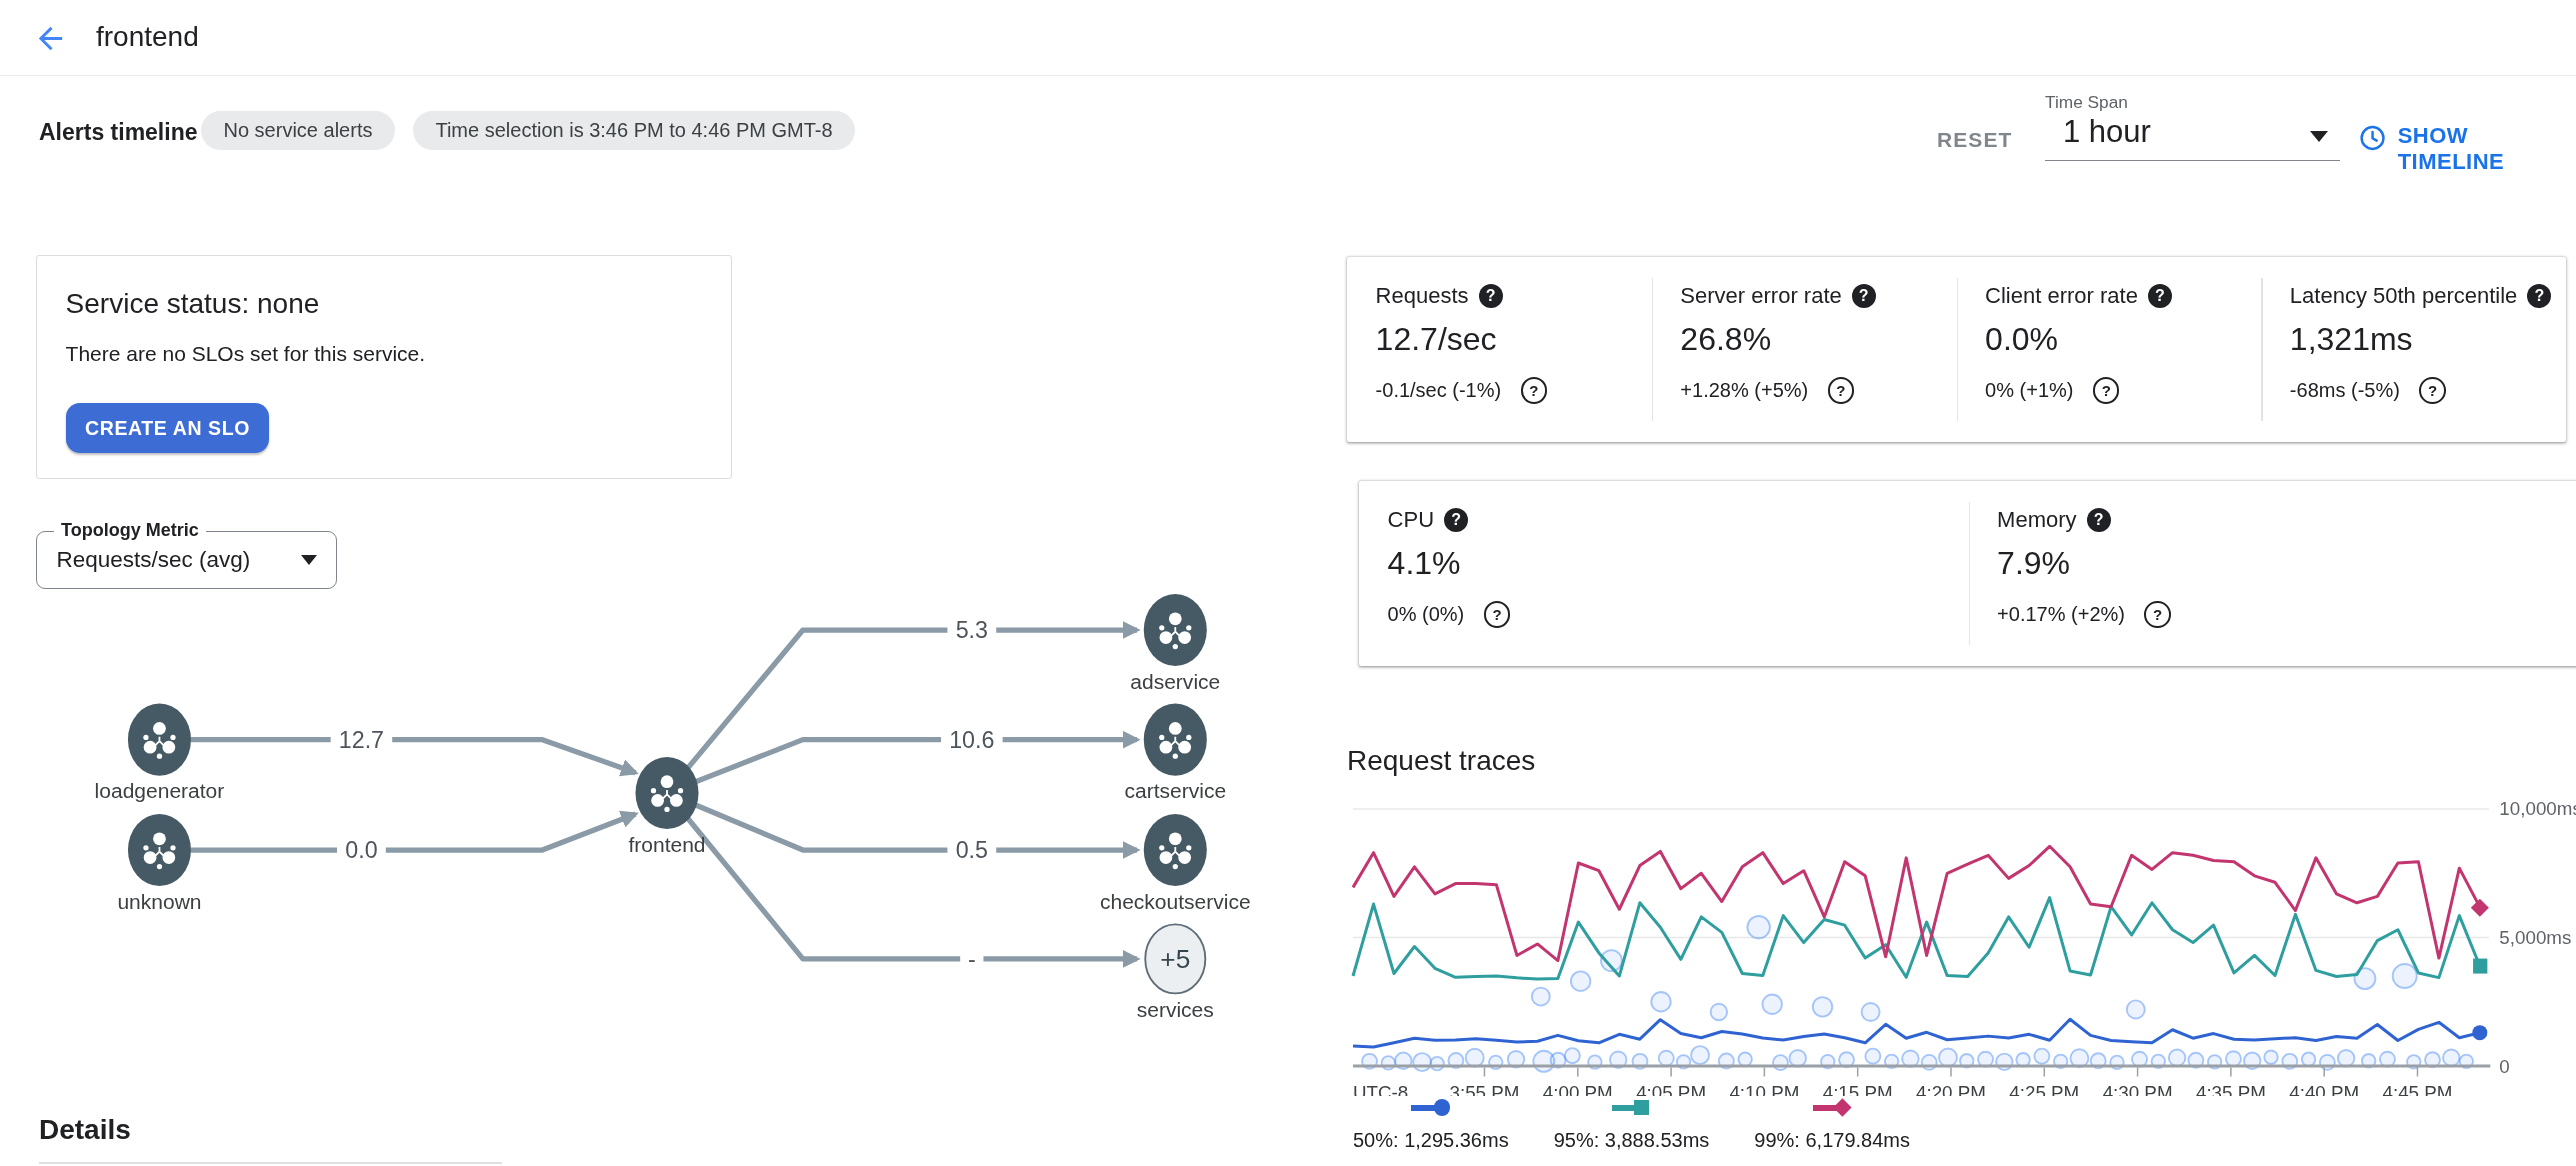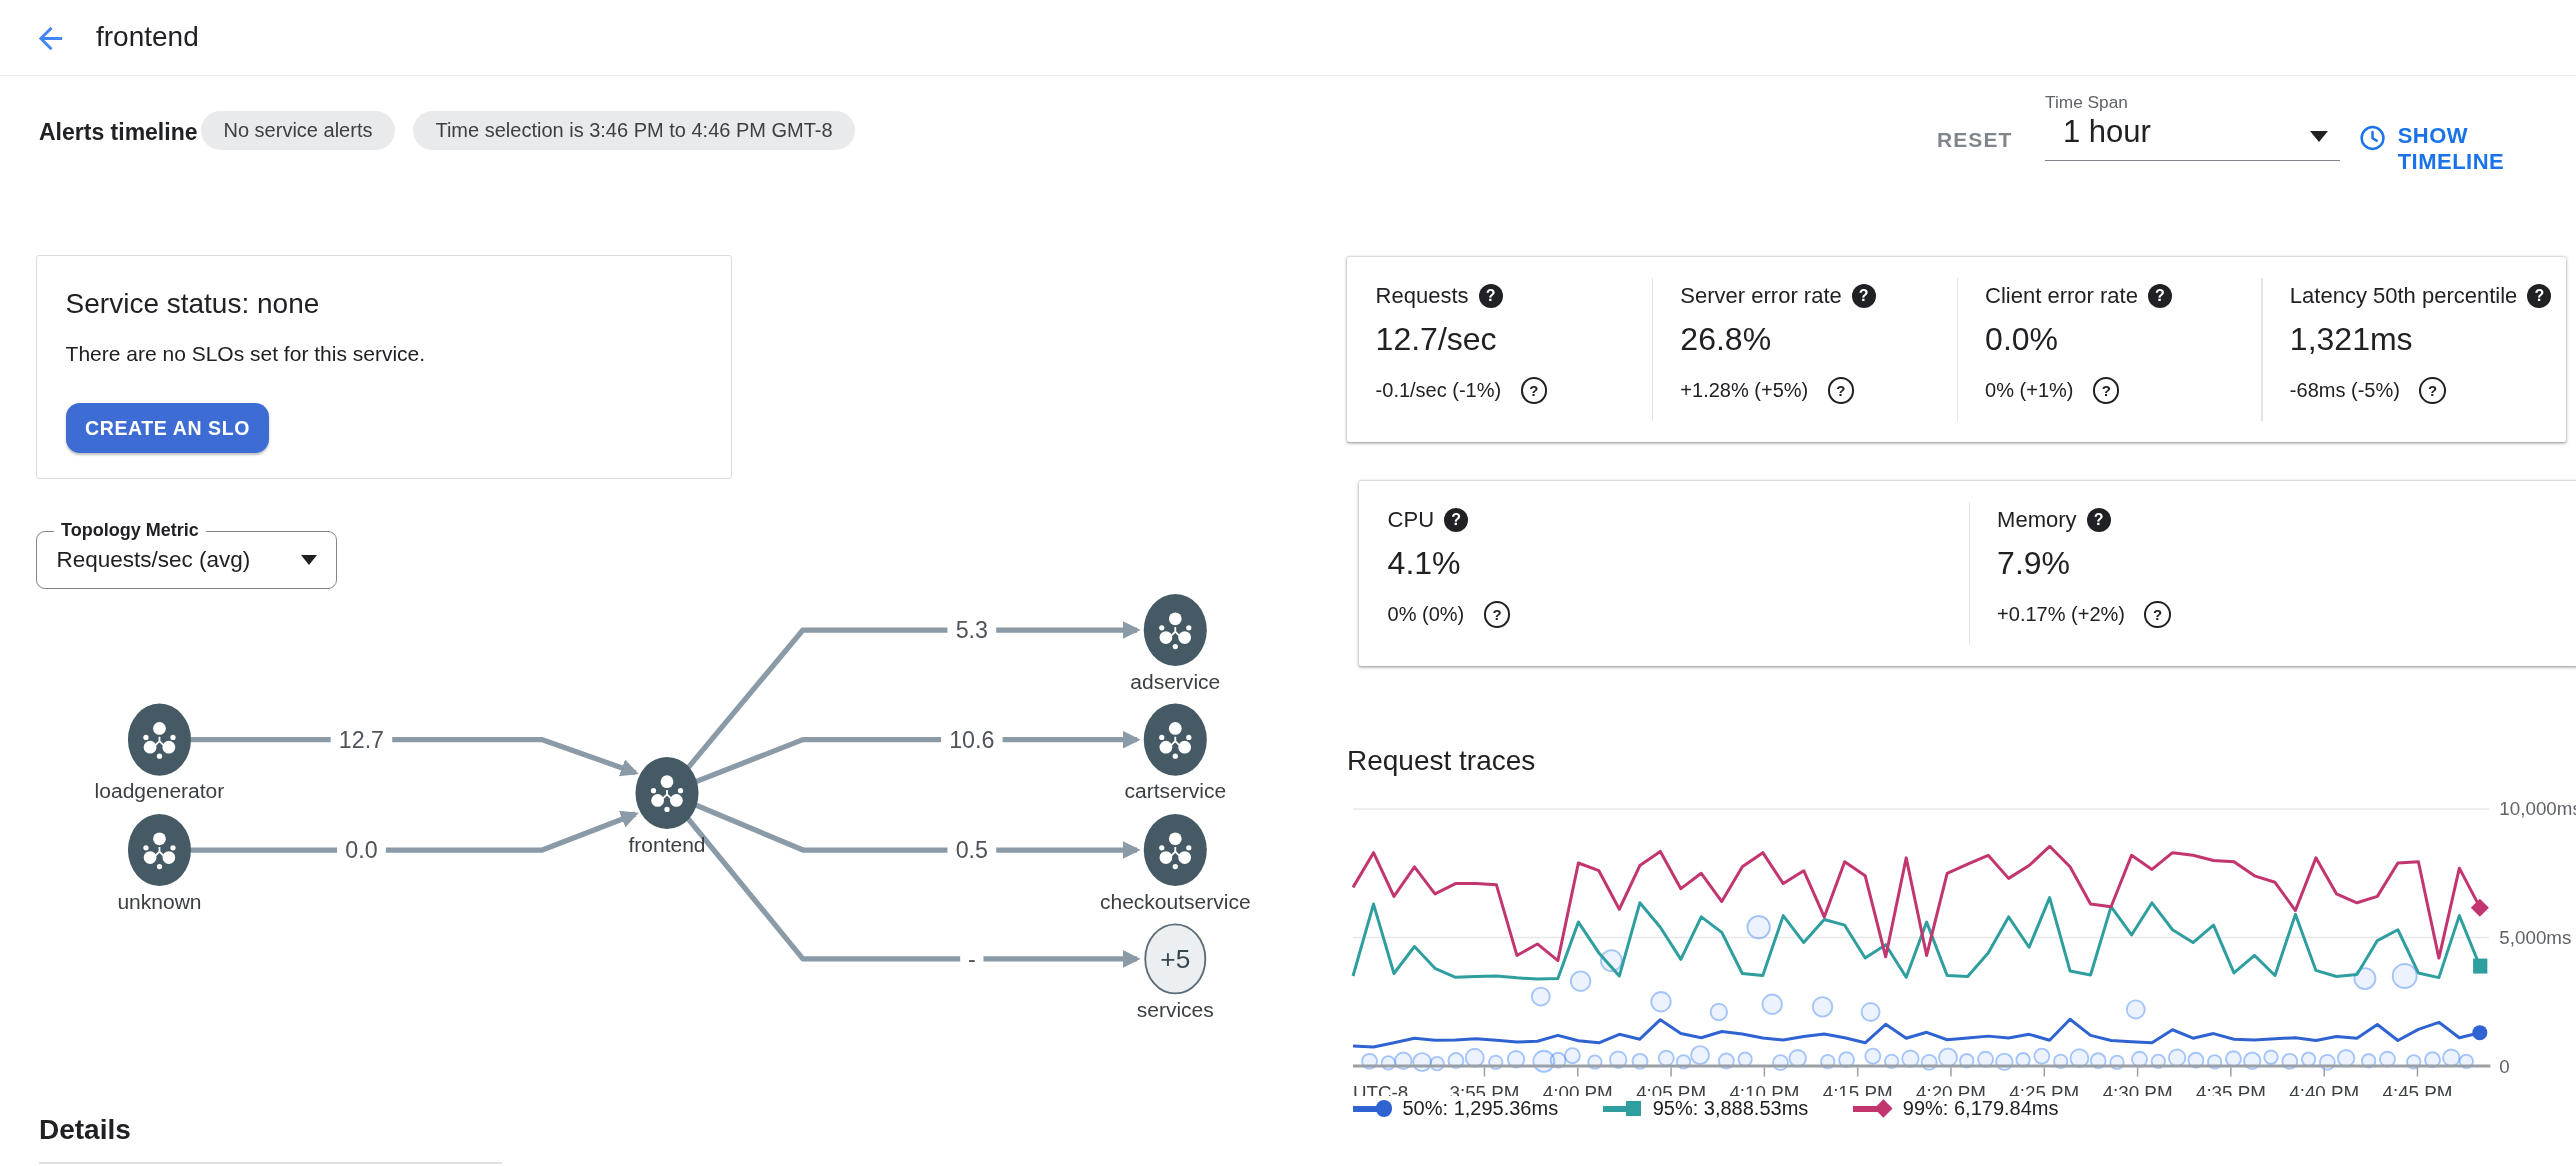--- a/index.html
+++ b/index.html
@@ -42,21 +42,21 @@
   .mlabel{font-size:22px;color:#202124;}
   .help-filled{width:24px;height:24px;border-radius:50%;background:#202124;color:#fff;font-size:16px;font-weight:700;display:inline-flex;align-items:center;justify-content:center;cursor:pointer;}
   .mvalue{margin-top:12px;font-size:32px;color:#202124;}
   .mdelta-row{position:absolute;left:28.6px;top:120px;display:flex;align-items:center;gap:19.5px;}
   .mdelta{font-size:20px;color:#202124;}
   .help-outline{width:22.5px;height:22.5px;border-radius:50%;border:2.3px solid #202124;color:#202124;font-size:15px;font-weight:700;display:inline-flex;align-items:center;justify-content:center;cursor:pointer;}
   
   .traces-title{position:absolute;left:1347px;top:745px;font-size:28px;color:#202124;}
   #chart-svg{position:absolute;left:1347px;top:788px;}
   .legend{position:absolute;left:1353px;top:1097px;display:flex;gap:45px;align-items:center;}
-  .legend-item{display:flex;align-items:center;gap:10.5px;cursor:pointer;}
+  .legend-item{display:flex;align-items:center;gap:10.5px;cursor:pointer;flex-direction:column;}
   .lm{position:relative;width:39px;height:21px;}
   .lm .line{position:absolute;left:0;top:8.3px;width:35px;height:5.3px;}
   .lm .shape{position:absolute;}
   .lm .circle{right:0;top:2.3px;width:16.5px;height:16.5px;border-radius:50%;}
   .lm .square{right:1.5px;top:3px;width:15px;height:15px;}
   .lm .diamond{right:3px;top:3.8px;width:12.8px;height:12.8px;transform:rotate(45deg);}
   .legend-label{font-size:20px;color:#202124;}
   
   .details-title{position:absolute;left:39px;top:1114px;font-size:28px;font-weight:700;color:#202124;}
   .details-rule{position:absolute;left:39px;top:1162px;width:463px;height:2.3px;background:#e0e0e0;}

